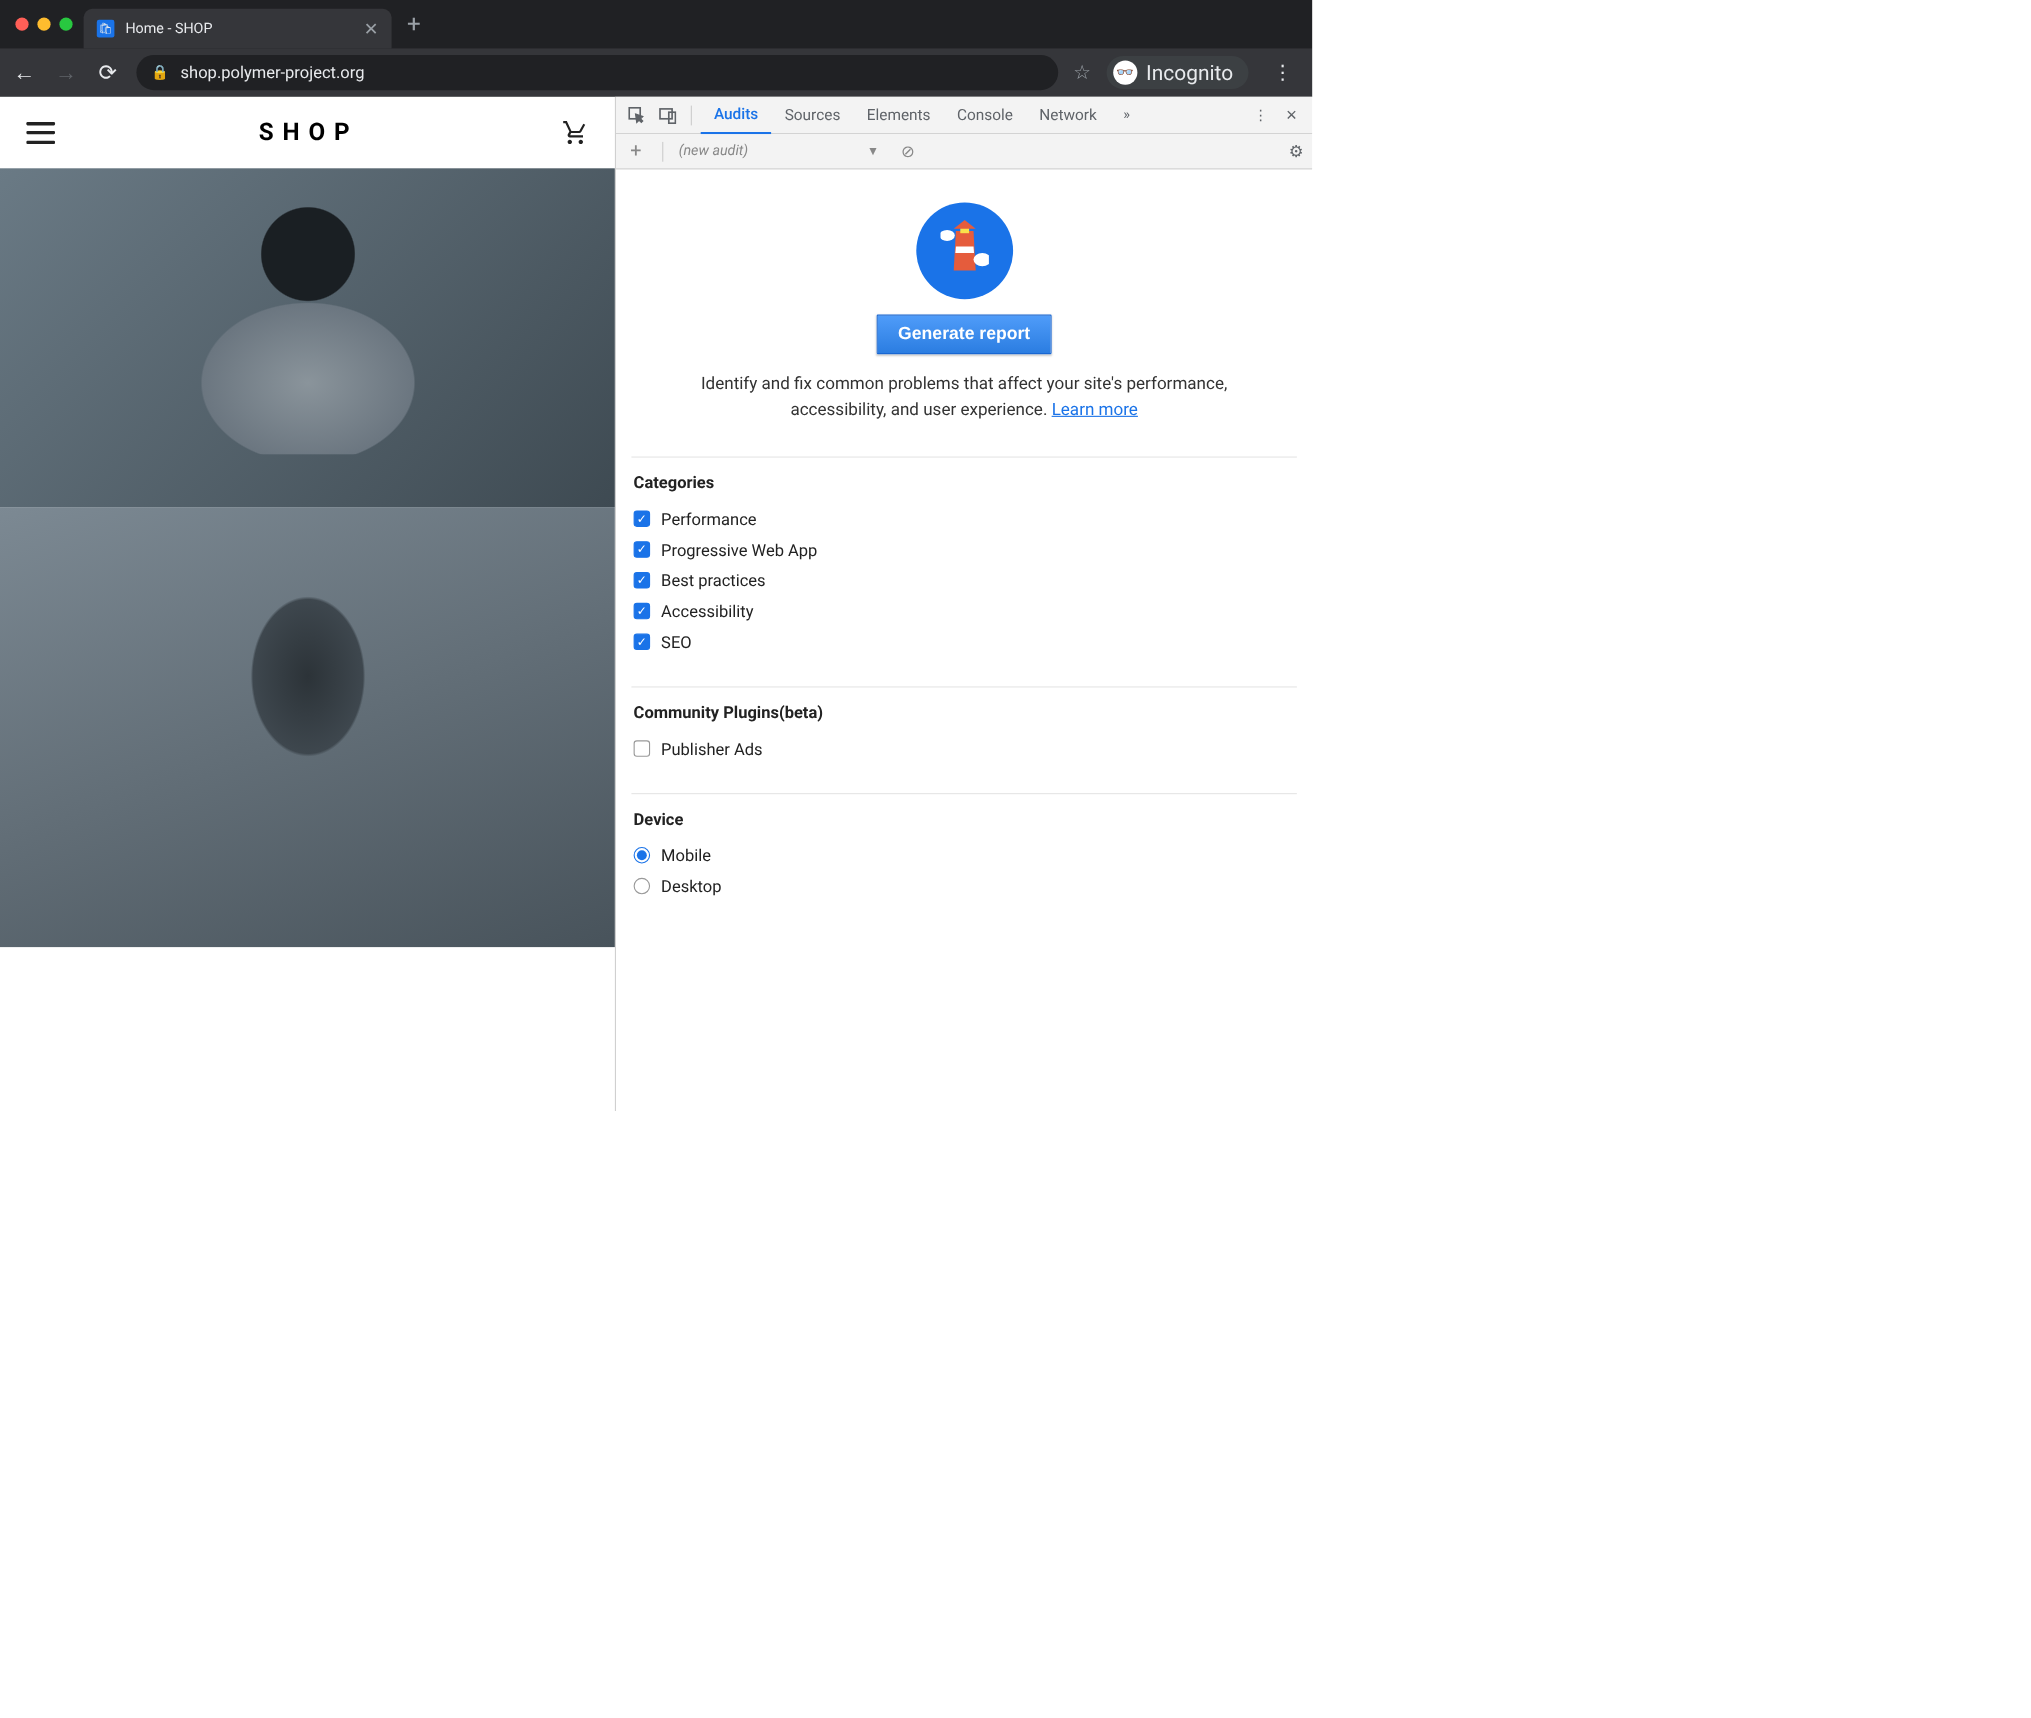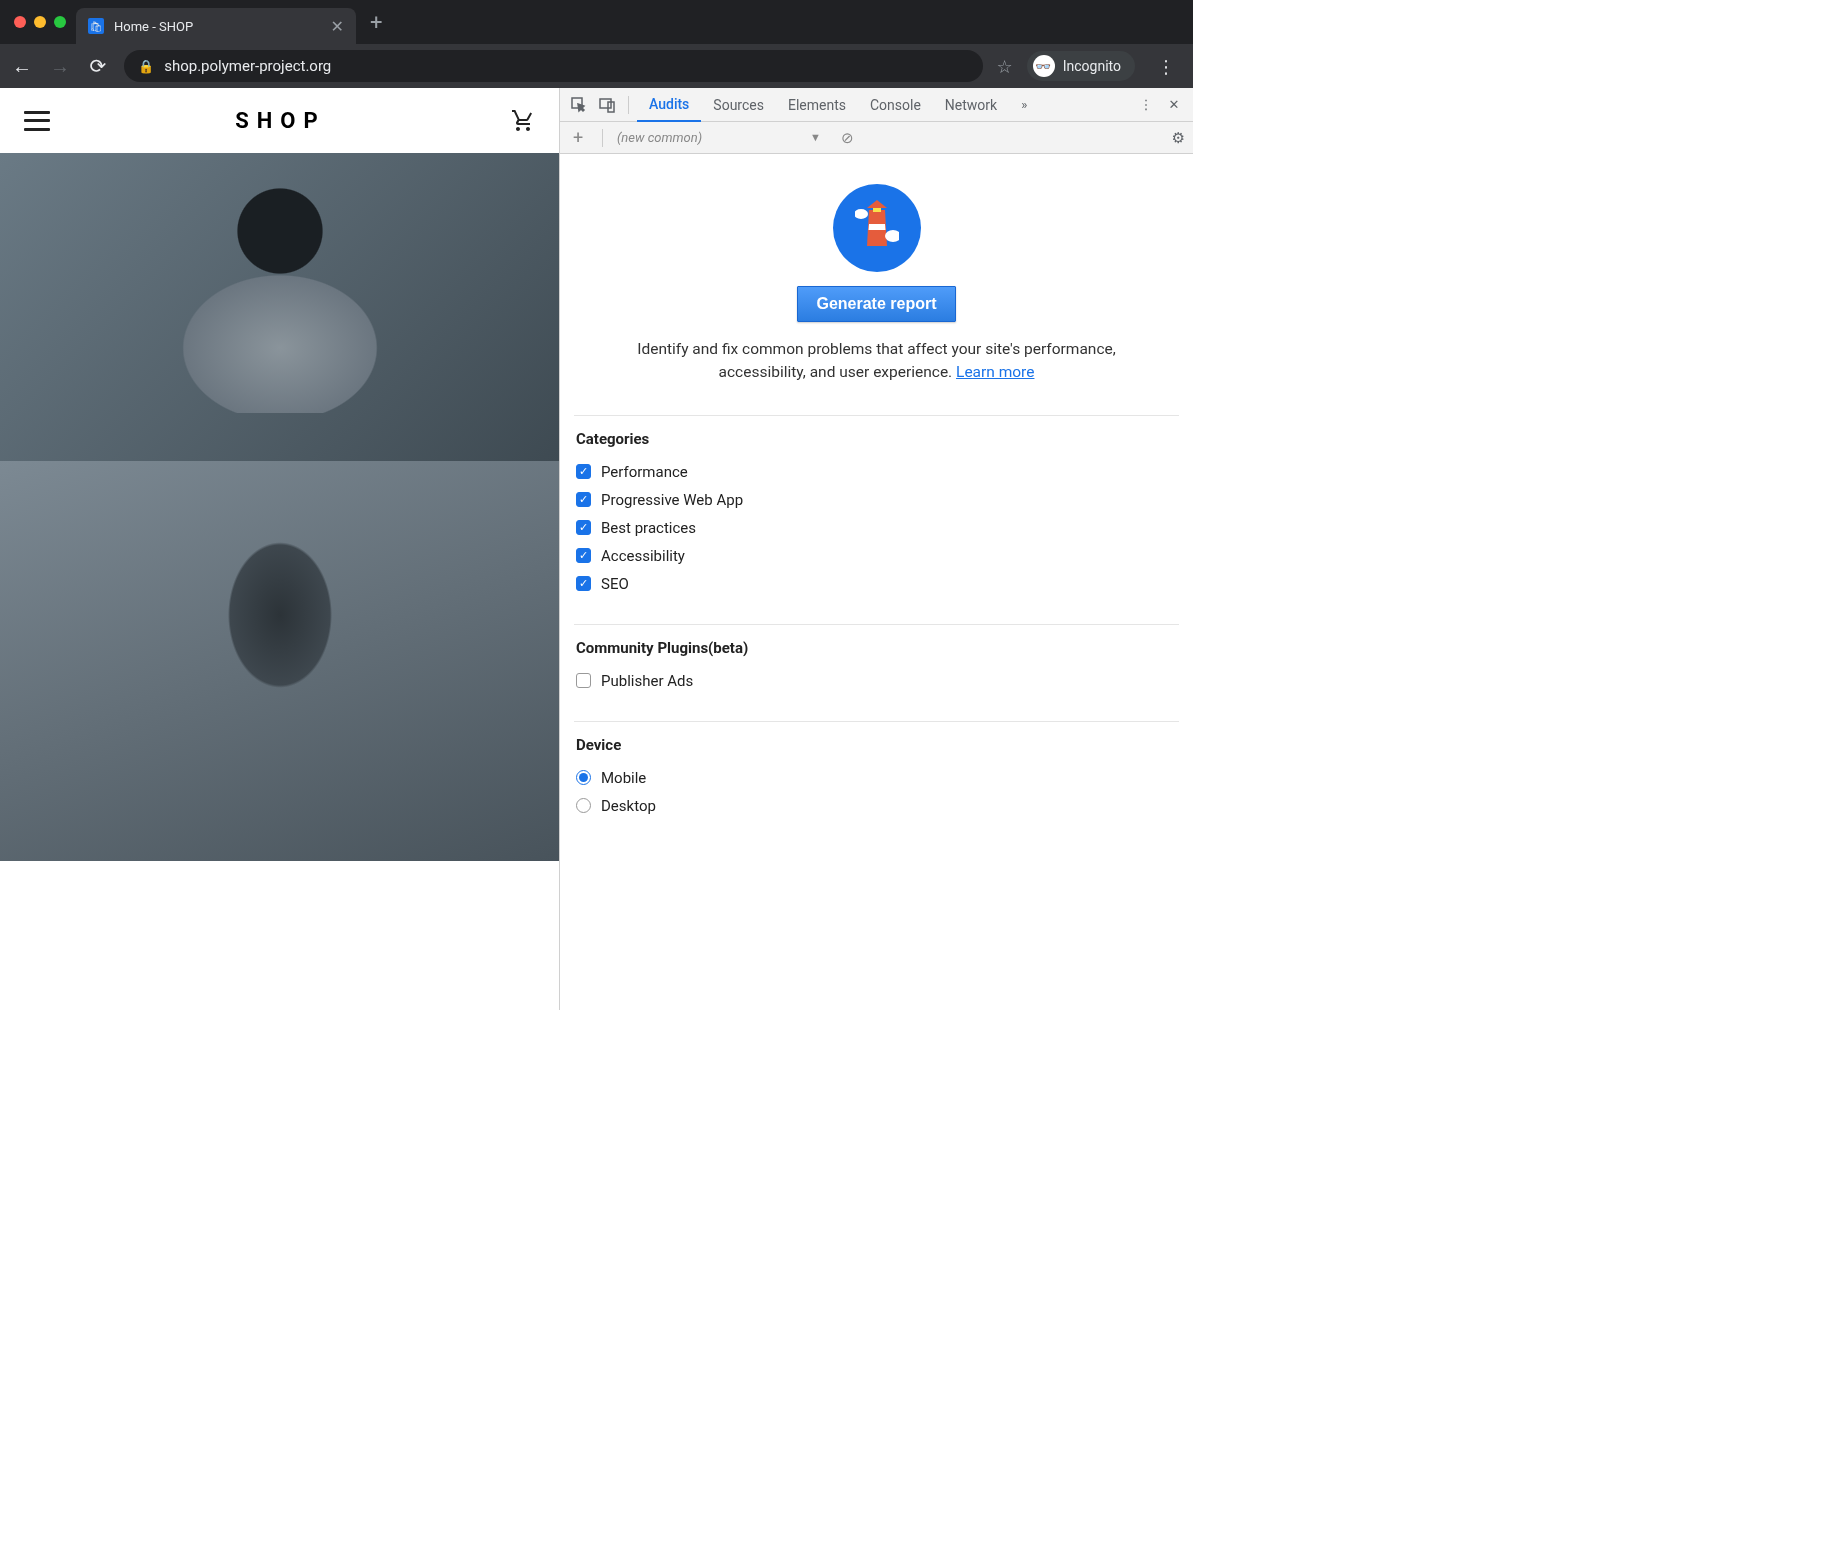--- a/index.html
+++ b/index.html
@@ -21,21 +21,21 @@
 
 .toolbar { display: flex; align-items: center; height: 44px; padding: 0 10px; gap: 14px; background: #35363a; }
 .tbtn { color: #e8eaed; width: 24px; height: 24px; display: flex; align-items: center; justify-content: center; cursor: pointer; font-size: 20px; }
 .tbtn.disabled { color: #5f6368; }
 .address-bar { flex: 1; display: flex; align-items: center; background: #202124; border-radius: 20px; height: 32px; padding: 0 14px; gap: 10px; }
 .lock-icon { color: #9aa0a6; font-size: 13px; }
 .url { color: #e8eaed; font-size: 15px; }
 .star-icon { color: #9aa0a6; font-size: 18px; cursor: pointer; }
 .incognito-badge { display: flex; align-items: center; gap: 8px; background: #3c4043; border-radius: 16px; padding: 4px 14px 4px 6px; height:30px;}
 .incognito-icon { width: 22px; height: 22px; background: #fff; border-radius: 50%; display:flex; align-items:center; justify-content:center; font-size:13px; color:#333;}
-.incognito-label { color: #e8eaed; font-size: 14px; text-align: center; }
+.incognito-label { color: #e8eaed; font-size: 19px; text-align: center; }
 .menu-dots { color: #e8eaed; font-size: 18px; padding: 0 8px; cursor: pointer; }
 
 
 .content { display: flex; height: calc(1010px - 88px); }
 
 
 .site { width: 560px; background: #fff; display: flex; flex-direction: column; border-right: 1px solid #d0d0d0; position:relative; overflow:hidden;}
 .site-header { display: flex; align-items: center; justify-content: space-between; padding: 20px 24px; }
 .hamburger { width: 26px; height: 20px; display: flex; flex-direction: column; justify-content: space-between; cursor: pointer; }
 .hamburger span { display: block; height: 3px; background: #222; border-radius:1px;}
@@ -160,21 +160,21 @@
           <div class="dt-tab">Network</div>
         </div>
       <div class="dt-ibtn">»</div>
       <div class="spacer"></div>
       <div class="dt-ibtn">⋮</div>
       <div class="dt-ibtn">✕</div>
     </div>
     <div class="dt-subbar">
       <span class="dt-plus">+</span>
       <div class="dt-sep"></div>
-      <span class="audit-select">(new common)</span>
+      <span class="audit-select">(new audit)</span>
       <span class="dt-dropdown-caret" style="margin-left:0;">▼</span>
       <span class="dt-clear" style="margin-left:12px;">⊘</span>
       <span class="dt-gear">⚙</span>
     </div>
 
     <div class="audit-main">
       <div class="lighthouse-hero">
         <div class="lh-icon">
           <svg viewBox="0 0 44 56">
               <path fill="#E55C3C" d="M14 10h16l2 36H12z"></path>

